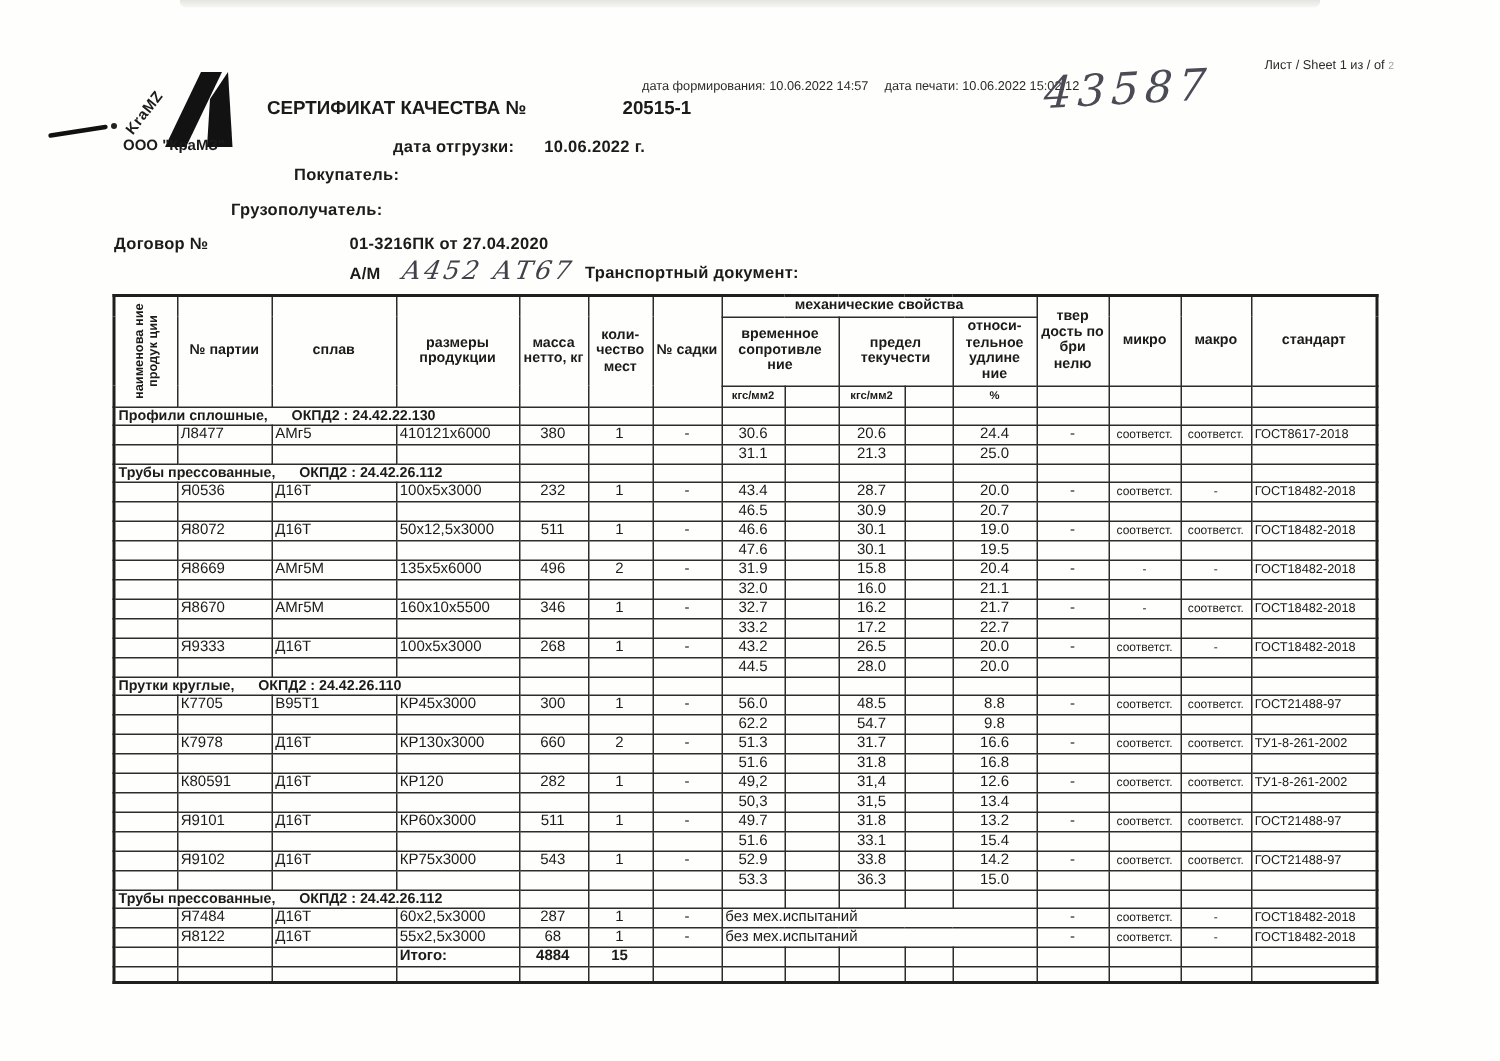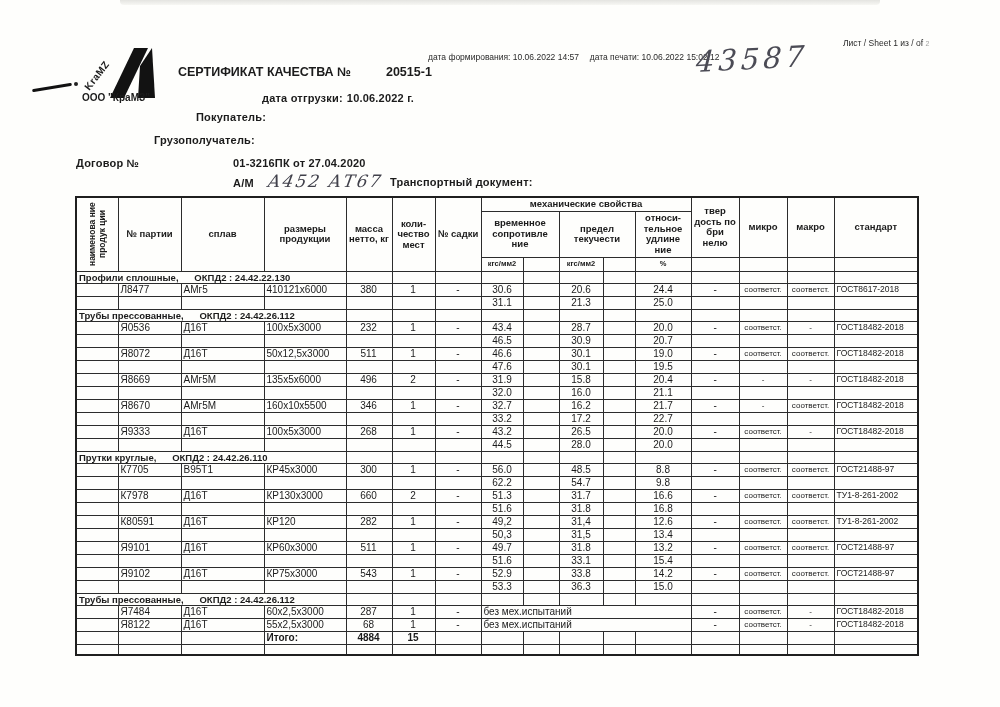--- a/index.html
+++ b/index.html
@@ -69,23 +69,23 @@
       <polygon points="38,54 40,22 52,4 55,54" fill="#121212"></polygon>
     </svg>
     <div class="logo-rot">KraMZ</div>
     <div class="logo-company">ООО "КраМЗ"</div>
   </div>
   <div class="pen-mark"></div>
   <div class="pen-dot"></div>
 
   <div class="abs" style="left:178px; top:65px; display:flex; gap:35px;">
     <span class="b" style="font-size:12.5px;">СЕРТИФИКАТ КАЧЕСТВА №</span>
-    <span class="b" style="font-size:12.5px;">20515-1</span>
+    <span class="b" style="font-size:12.5px;margin-left:29px;">20515-1</span>
   </div>
-  <div class="abs" style="left:262px; top:92px; display:flex; gap:4px;">
+  <div class="abs" style="left:262px; top:92px; display:flex; gap:20px;">
     <span class="lbl">дата отгрузки:</span>
     <span class="lbl">10.06.2022 г.</span>
   </div>
   <div class="abs lbl" style="left:196px; top:111px;">Покупатель:</div>
   <div class="abs lbl" style="left:154px; top:134px;">Грузополучатель:</div>
   <div class="abs lbl" style="left:76px; top:157px;">Договор №</div>
   <div class="abs lbl" style="left:233px; top:157px;">01-3216ПК от 27.04.2020</div>
   <div class="abs" style="left:233px; top:171px;">
     <span class="lbl">А/М</span>
     <span class="hand hand-vehicle" style="margin-left:10px;">А452 АТ67</span>

